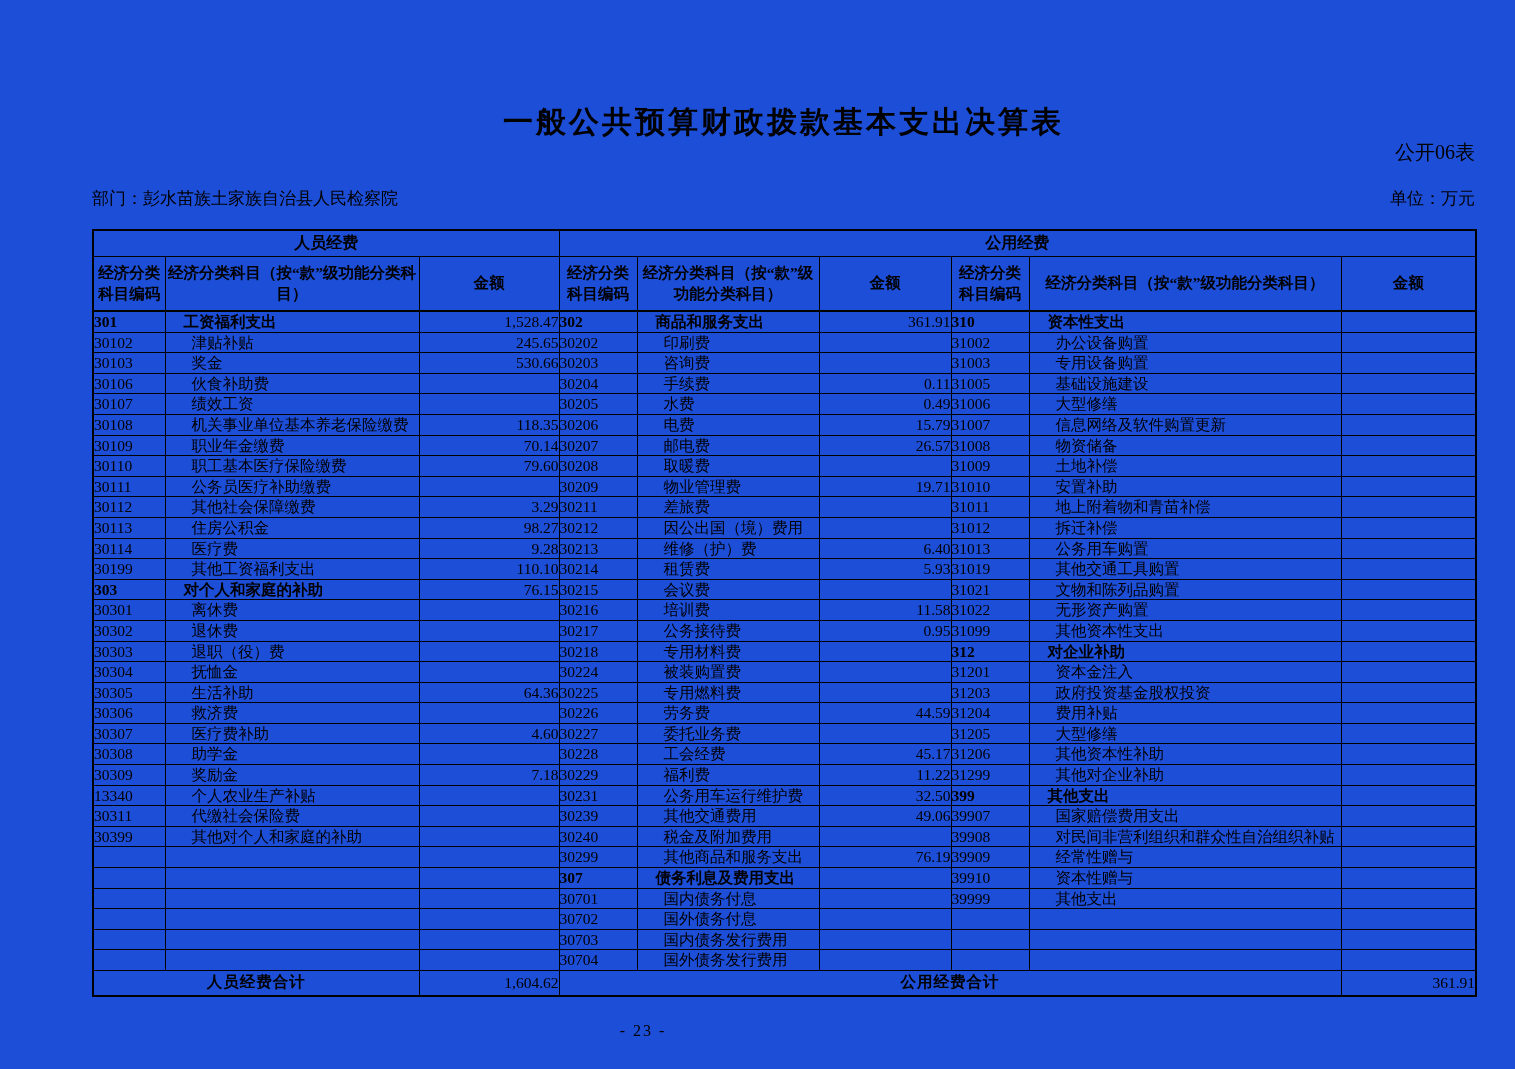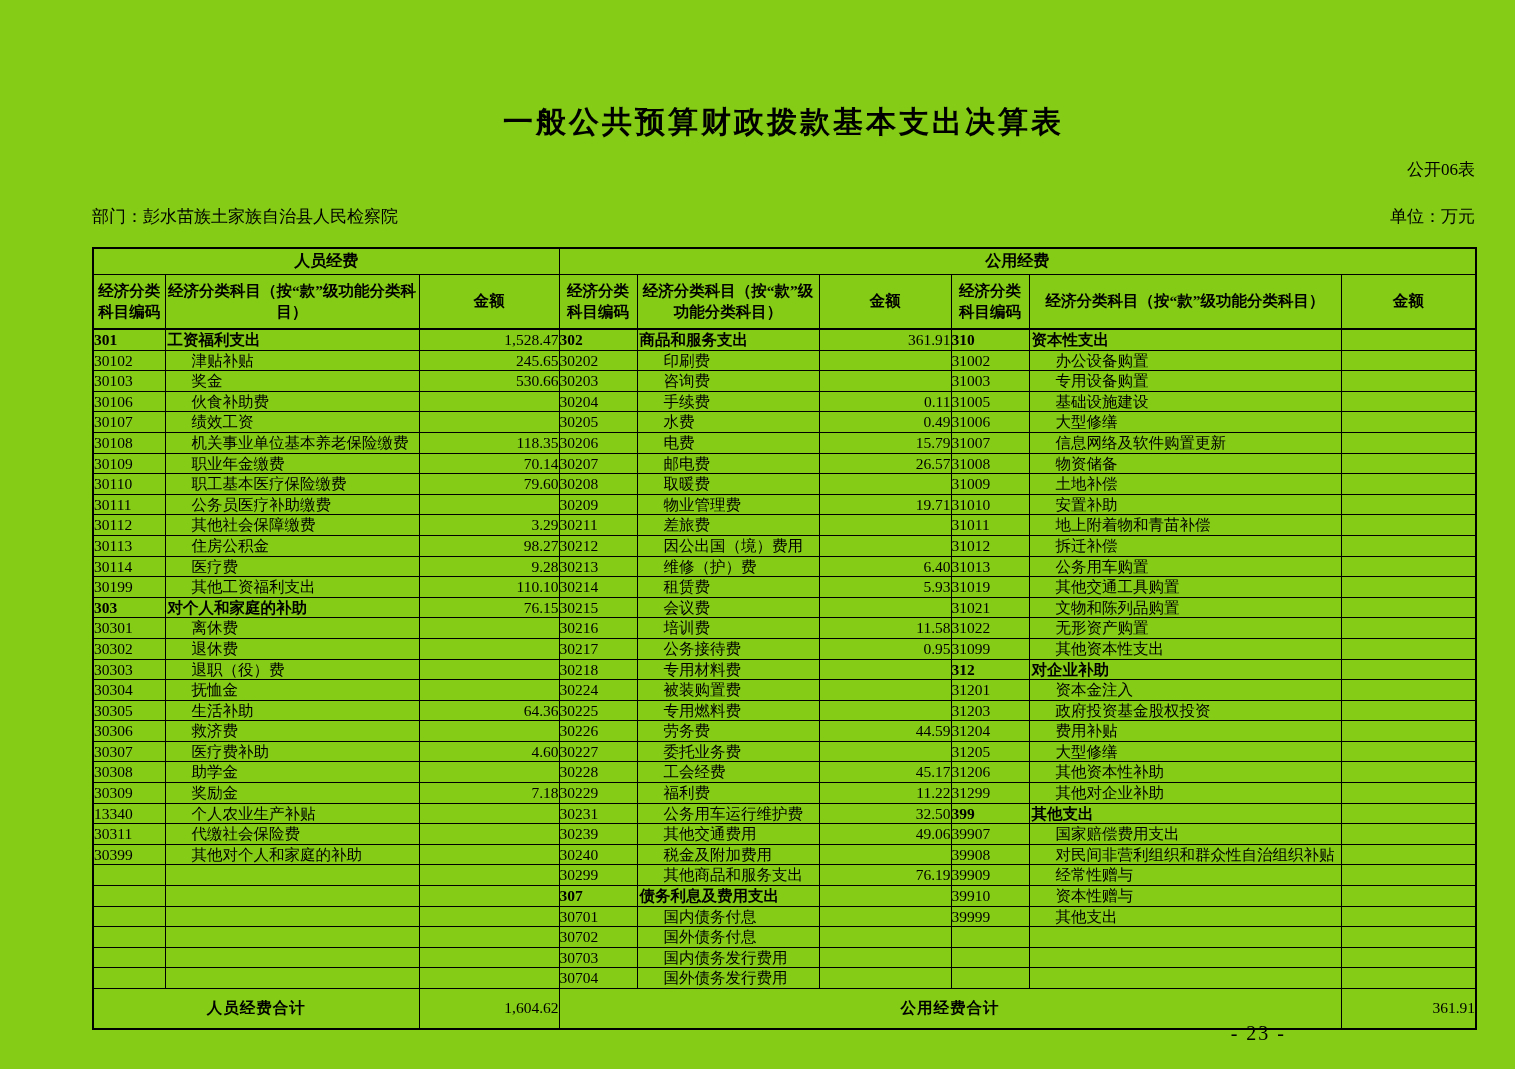--- a/index.html
+++ b/index.html
@@ -9,40 +9,39 @@
     width: 1515px;
     height: 1069px;
     overflow: hidden;
     font-family: "Liberation Serif", "DejaVu Serif", serif;
     color: #000;
   }
   .sheet {
     position: relative;
     width: 1515px;
     height: 1069px;
-    background: #84cc16;
+    background: #1d4ed8;
   }
   .content {
     position: absolute;
     left: 92px;
     top: 0;
     width: 1383px;
   }
   .doc-title {
     margin-top: 103px;
     text-align: center;
     font-size: 30px;
     font-weight: bold;
     letter-spacing: 3px;
     line-height: 38px;
   }
   .form-no {
-    margin-top: 18px;
     text-align: right;
-    font-size: 17px;
+    font-size: 20px;
     line-height: 22px;
   }
   .meta-row {
     margin-top: 25px;
     display: flex;
     justify-content: space-between;
     font-size: 17px;
     line-height: 22px;
     margin-bottom: 19px;
   }
@@ -72,34 +71,34 @@
     text-align: center;
     line-height: 1.35;
     border-bottom: 2px solid #000;
     padding: 0 2px;
   }
   tbody tr { height: 19.6px; }
   tbody td { line-height: 19.6px; white-space: nowrap; }
   td.code { text-align: left; padding-left: 3px; }
   td.code.cat { font-weight: bold; }
   td.subject { text-align: left; }
-  td.subject.cat { font-weight: bold; padding-left: 2px; }
+  td.subject.cat { font-weight: bold; padding-left: 18px; }
   td.subject.detail { padding-left: 26px; }
   td.amount { text-align: right; padding-right: 3px; }
-  tfoot tr { height: 40px; }
+  tfoot tr { height: 25px; }
   tfoot td { font-size: 16px; }
   td.total-label { text-align: center; font-weight: bold; letter-spacing: 1px; }
   td.total-amount { text-align: right; padding-right: 3px; }
   .page-number {
     position: absolute;
     left: 0;
     top: 1022px;
     width: 1286px;
-    text-align: right;
-    font-size: 20px;
+    text-align: center;
+    font-size: 16px;
     letter-spacing: 2px;
   }
 </style>
 </head>
 <body>
 
 <div class="sheet">
   <div class="content">
     <div class="doc-title">一般公共预算财政拨款基本支出决算表</div>
     <div class="form-no">公开06表</div>

